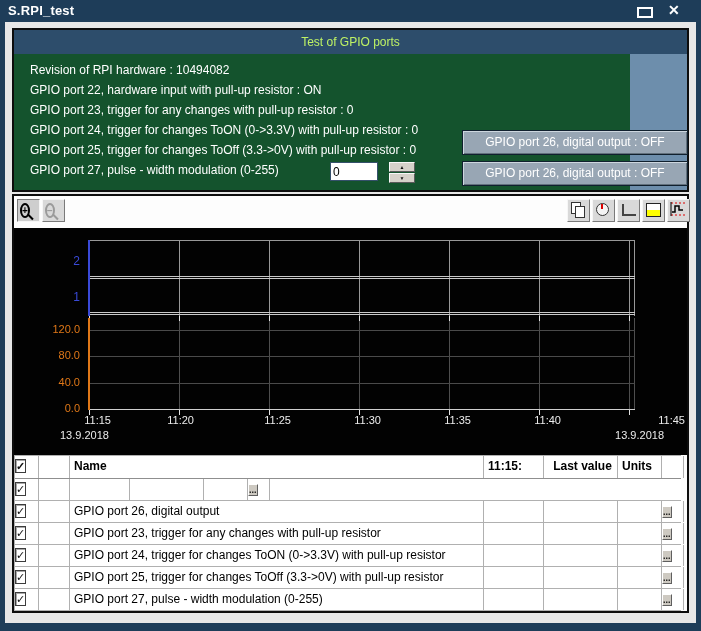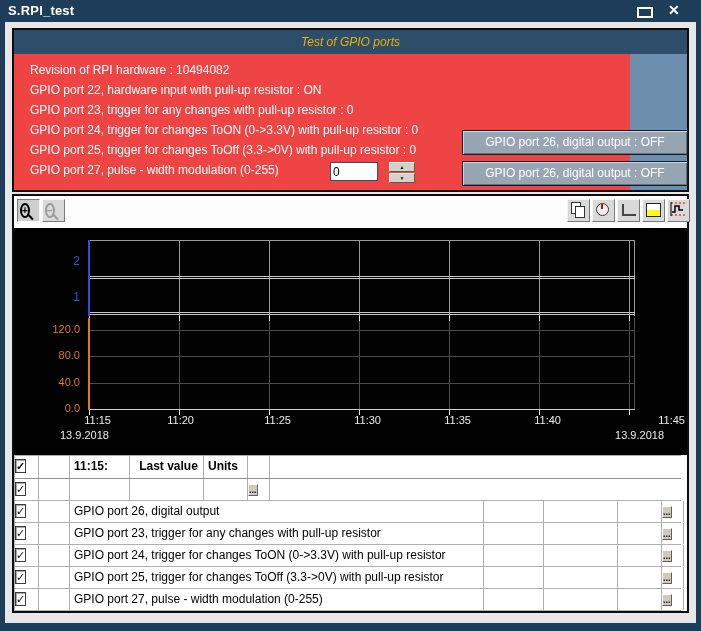--- a/index.html
+++ b/index.html
@@ -16,23 +16,23 @@
   .titlebar{left:0;top:0;width:701px;height:22px;background:#1e3d59;color:#fff;}
   .win-title{left:8px;top:3px;font-size:13px;font-weight:bold;letter-spacing:.2px;}
   .btn-max{left:637px;top:7px;width:12px;height:7px;border:2px solid #fff;cursor:pointer;}
   .btn-close{left:668px;top:2px;font-size:14px;font-weight:bold;color:#fff;cursor:pointer;}
 
   
   .client{left:5px;top:22px;width:691px;height:601px;background:#e7e7e7;}
 
   
   .top-panel{left:12px;top:28px;width:673px;height:160px;border:2px solid #0d0d0d;background:#6d8eac;}
-  .hdr-bar{left:0;top:0;width:673px;height:24px;background:#2d4d6b;color:#eab308;
-           font-size:12px;text-align:center;line-height:24px;font-style:italic;}
-  .info-area{left:0;top:24px;width:616px;height:136px;background:#ef4444;}
+  .hdr-bar{left:0;top:0;width:673px;height:24px;background:#2d4d6b;color:#bef264;
+           font-size:12px;text-align:center;line-height:24px;}
+  .info-area{left:0;top:24px;width:616px;height:136px;background:#14532d;}
   .iline{left:16px;height:16px;color:#fff;font-size:12px;white-space:nowrap;}
 
   .pwm-input{left:316px;top:108px;width:42px;height:17px;background:#fff;border:1px solid #35506b;
              font-family:"Liberation Sans",sans-serif;font-size:12px;color:#000;padding:0 2px;}
   .spinner{left:375px;top:108px;width:26px;height:20px;}
   .spin-btn{left:0;width:24px;height:8px;background:#d6d2ca;border:1px solid;
             border-color:#f8f8f8 #5a5a5a #5a5a5a #f8f8f8;text-align:center;
             font-size:5px;line-height:8px;color:#111;cursor:pointer;}
   .spin-up{top:0;} .spin-down{top:11px;}
 
@@ -225,20 +225,21 @@
     <i class="xdate" style="left:46px">13.9.2018</i>
     <i class="xdate" style="left:570px;width:80px;text-align:right">13.9.2018</i>
   </div>
 
   <div class="abs legend">
     <div class="trow thead">
       <div class="c c-cb">
         <span class="cb">✓</span>
       </div>
       <div class="c c-sw"></div>
+      <div class="c c-name">Name</div>
       <div class="c c-time">11:15:</div>
       <div class="c c-last">Last value</div>
       <div class="c c-units">Units</div>
       <div class="c c-dots"></div>
     </div>
 
     <div class="trow">
       <div class="c c-cb"><span class="cb">✓</span></div>
       <div class="c c-sw"><span class="sw" style="background: rgb(68, 68, 204);"></span></div>
       <div class="c c-time"></div>

